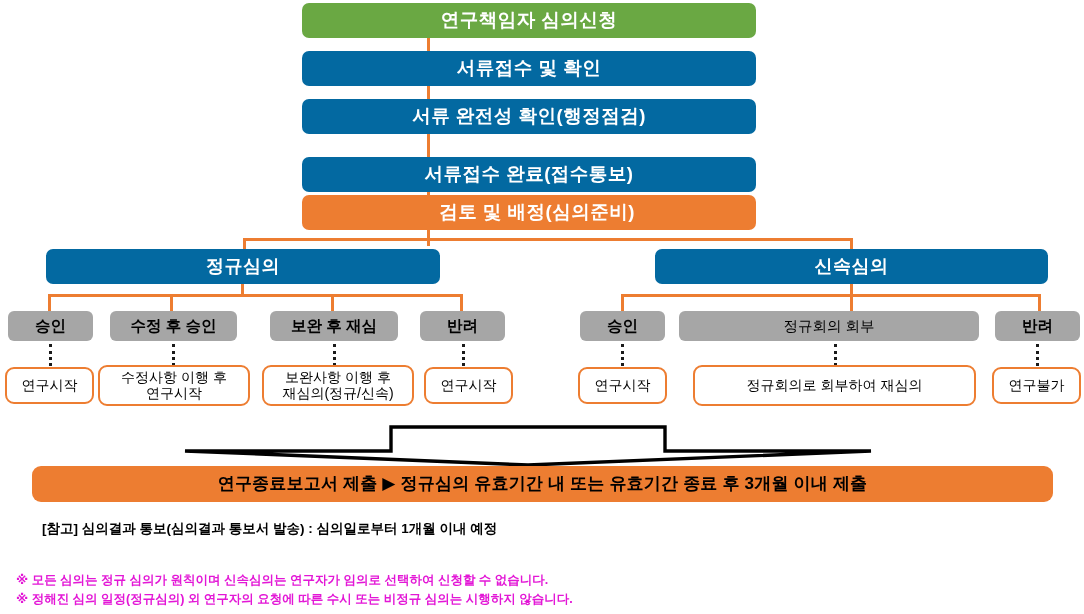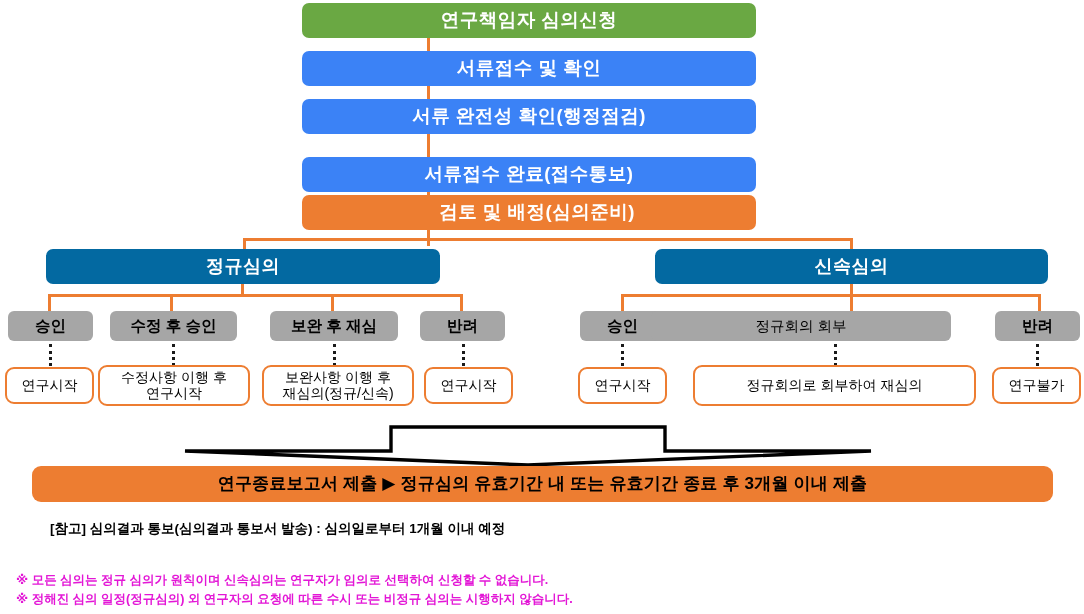--- a/index.html
+++ b/index.html
@@ -22,21 +22,21 @@
     z-index:4;
   }
   .main-box{
     border-radius:7px;
     color:#ffffff;
     font-weight:bold;
     font-size:18.5px;
     letter-spacing:.5px;
   }
   .green{background:#6aa843;}
-  .blue{background:#3b82f6;}
+  .blue{background:#0369a1;}
   .orange{background:#ed7d31;padding-left:16px;}
 
   .branch-box{
     background:#0369a1;
     border-radius:7px;
     color:#ffffff;
     font-weight:bold;
     font-size:18px;
     letter-spacing:.5px;
   }
@@ -154,37 +154,37 @@
   <div class="conn vline" style="left:850px;top:284px;width:3px;height:12px;"></div>
 
   <div class="bus" style="left:621px;top:294px;width:420px;height:18px;">
     <div class="bus-h"></div>
     <div class="bus-leg" style="left:0px;height:18px;"></div>
     <div class="bus-leg" style="left:229px;height:18px;"></div>
     <div class="bus-leg" style="left:417px;height:18px;"></div>
   </div>
 
   <div class="nodebox gray-box" style="left:580px;top:311px;width:85px;height:30px;">승인</div>
-  <div class="nodebox gray-box thin" style="left:651px;top:311px;width:300px;height:30px;">정규회의 회부</div>
+  <div class="nodebox gray-box thin" style="left:679px;top:311px;width:300px;height:30px;">정규회의 회부</div>
   <div class="nodebox gray-box" style="left:995px;top:311px;width:85px;height:30px;">반려</div>
 
   <div class="dotline" style="left:621px;top:344px;height:22px;"></div>
   <div class="dotline" style="left:834px;top:344px;height:22px;"></div>
   <div class="dotline" style="left:1036px;top:344px;height:22px;"></div>
 
   <div class="nodebox white-box" style="left:578px;top:367px;width:89px;height:37px;">연구시작</div>
   <div class="nodebox white-box" style="left:693px;top:365px;width:283px;height:41px;">정규회의로 회부하여 재심의</div>
   <div class="nodebox white-box" style="left:992px;top:367px;width:89px;height:37px;">연구불가</div>
 
   <div class="big-arrow" style="left:183px;top:425px;width:690px;height:42px;">
     <svg width="690" height="42" viewBox="0 0 690 42" xmlns="http://www.w3.org/2000/svg">
       <polygon points="208,2 482,2 482,26 688,26 345,40 2,26 208,26" fill="#ffffff" stroke="#000000" stroke-width="3.4" stroke-linejoin="miter"></polygon>
     </svg>
   </div>
 
   <div class="nodebox final-bar" style="left:32px;top:466px;width:1021px;height:36px;">연구종료보고서 제출 ▶ 정규심의 유효기간 내 또는 유효기간 종료 후 3개월 이내 제출</div>
 
-  <div class="ref-line" style="left:50px;top:520px;">[참고] 심의결과 통보(심의결과 통보서 발송) : 심의일로부터 1개월 이내 예정</div>
+  <div class="ref-line" style="left:42px;top:520px;">[참고] 심의결과 통보(심의결과 통보서 발송) : 심의일로부터 1개월 이내 예정</div>
 
   <div class="note" style="left:16px;top:572px;">※ 모든 심의는 정규 심의가 원칙이며 신속심의는 연구자가 임의로 선택하여 신청할 수 없습니다.</div>
   <div class="note" style="left:16px;top:591px;">※ 정해진 심의 일정(정규심의) 외 연구자의 요청에 따른 수시 또는 비정규 심의는 시행하지 않습니다.</div>
 
 </div>
 
 </body></html>

